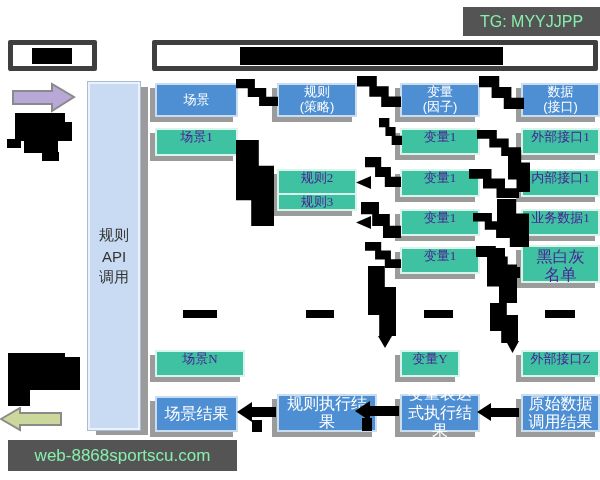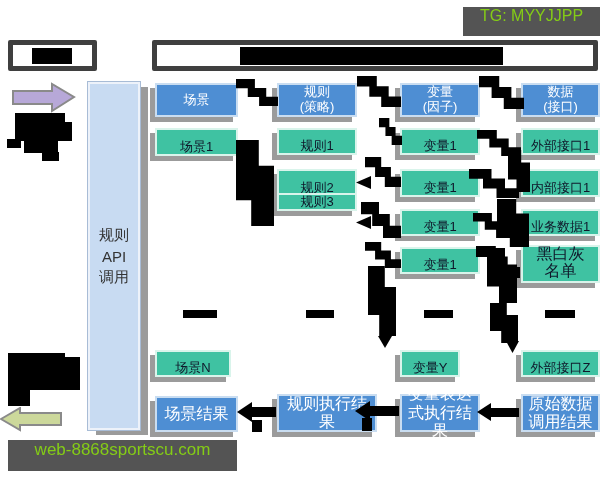--- a/index.html
+++ b/index.html
@@ -1,26 +1,26 @@
 <!DOCTYPE html>
 <html><head>
 <meta charset="utf-8">
 <style>
   html,body{margin:0;padding:0;background:#e9e9e9;}
   .stage{position:relative;width:600px;height:480px;background:#ffffff;overflow:hidden;
          font-family:"Liberation Sans","DejaVu Sans",sans-serif;}
   .abs{position:absolute;box-sizing:border-box;}
-  .badge{background:#545454;color:#84cc16;display:flex;align-items:flex-start;justify-content:center;}
+  .badge{background:#545454;color:#86efac;display:flex;align-items:center;justify-content:center;}
   .bar{background:#fff;border:5px solid #3f3f3f;border-radius:2px;}
   .bbox{background:#4e8ed3;border:2px solid #c9ddf1;color:#fff;
         box-shadow:-5px 5px 0 #9b9b9b;display:flex;align-items:center;justify-content:center;
         text-align:center;line-height:1.15;}
-  .gbox{background:#3fc2a2;border:2px solid #d9f4eb;color:#0f172a;
-        box-shadow:-5px 5px 0 #9b9b9b;display:flex;align-items:flex-end;justify-content:center;
-        text-align:center;line-height:1.1;}
+  .gbox{background:#3fc2a2;border:2px solid #d9f4eb;color:#4c1d95;
+        box-shadow:-5px 5px 0 #9b9b9b;display:flex;align-items:flex-start;justify-content:center;
+        text-align:center;line-height:1.1;font-family:Liberation Serif, serif;}
   .fs13{font-size:13px;} .fs11{font-size:16px;}
   .panel{background:#c8dbf2;border:2px solid #edf2fa;outline:1px solid #a8bcd6;
          box-shadow:8px 5px 0 #9b9b9b;color:#333;display:flex;flex-direction:column;
          align-items:center;justify-content:center;gap:3px;font-size:15px;}
   .r{position:absolute;background:#000;}
   .stair-dr{clip-path:polygon(0 0,45% 0,45% 33%,72% 33%,72% 66%,100% 66%,100% 100%,55% 100%,55% 67%,28% 67%,28% 34%,0 34%);}
   .stair-steep{clip-path:polygon(0 0,60% 0,60% 30%,100% 30%,100% 100%,40% 100%,40% 70%,0 70%);}
   .tri-left{clip-path:polygon(0 50%,100% 0,100% 100%);}
   .tri-down{clip-path:polygon(0 0,100% 0,50% 100%);}
 </style>
@@ -70,30 +70,27 @@
     <span>(因子)</span>
   </div>
   <div class="abs bbox fs13" style="left:521px;top:83px;width:79px;height:34px;flex-direction:column;">
     <span>数据</span>
     <span>(接口)</span>
   </div>
 
   <div class="abs gbox fs13" style="left:155px;top:128px;width:83px;height:28px;">
       <span>场景1</span>
     </div>
-  <div class="abs gbox fs13" style="left:155px;top:350px;width:76px;height:27px;">
+  <div class="abs gbox fs13" style="left:155px;top:350px;width:90px;height:27px;">
       <span>场景N</span>
     </div>
   <div class="abs bbox fs11" style="left:155px;top:396px;width:83px;height:36px;text-align:right;">
       <span>场景结果</span>
     </div>
 
-  <div class="abs gbox fs13" style="left:277px;top:128px;width:80px;height:27px;">
-      <span>规则1</span>
-    </div>
   <div class="abs gbox fs13" style="left:277px;top:169px;width:80px;height:28px;">
       <span>规则2</span>
     </div>
   <div class="abs gbox fs13" style="left:277px;top:193px;width:80px;height:18px;">
       <span>规则3</span>
     </div>
   <div class="abs bbox fs11" style="left:277px;top:394px;width:100px;height:38px;padding:2px;">
       <span>规则执行结果</span>
     </div>
 

